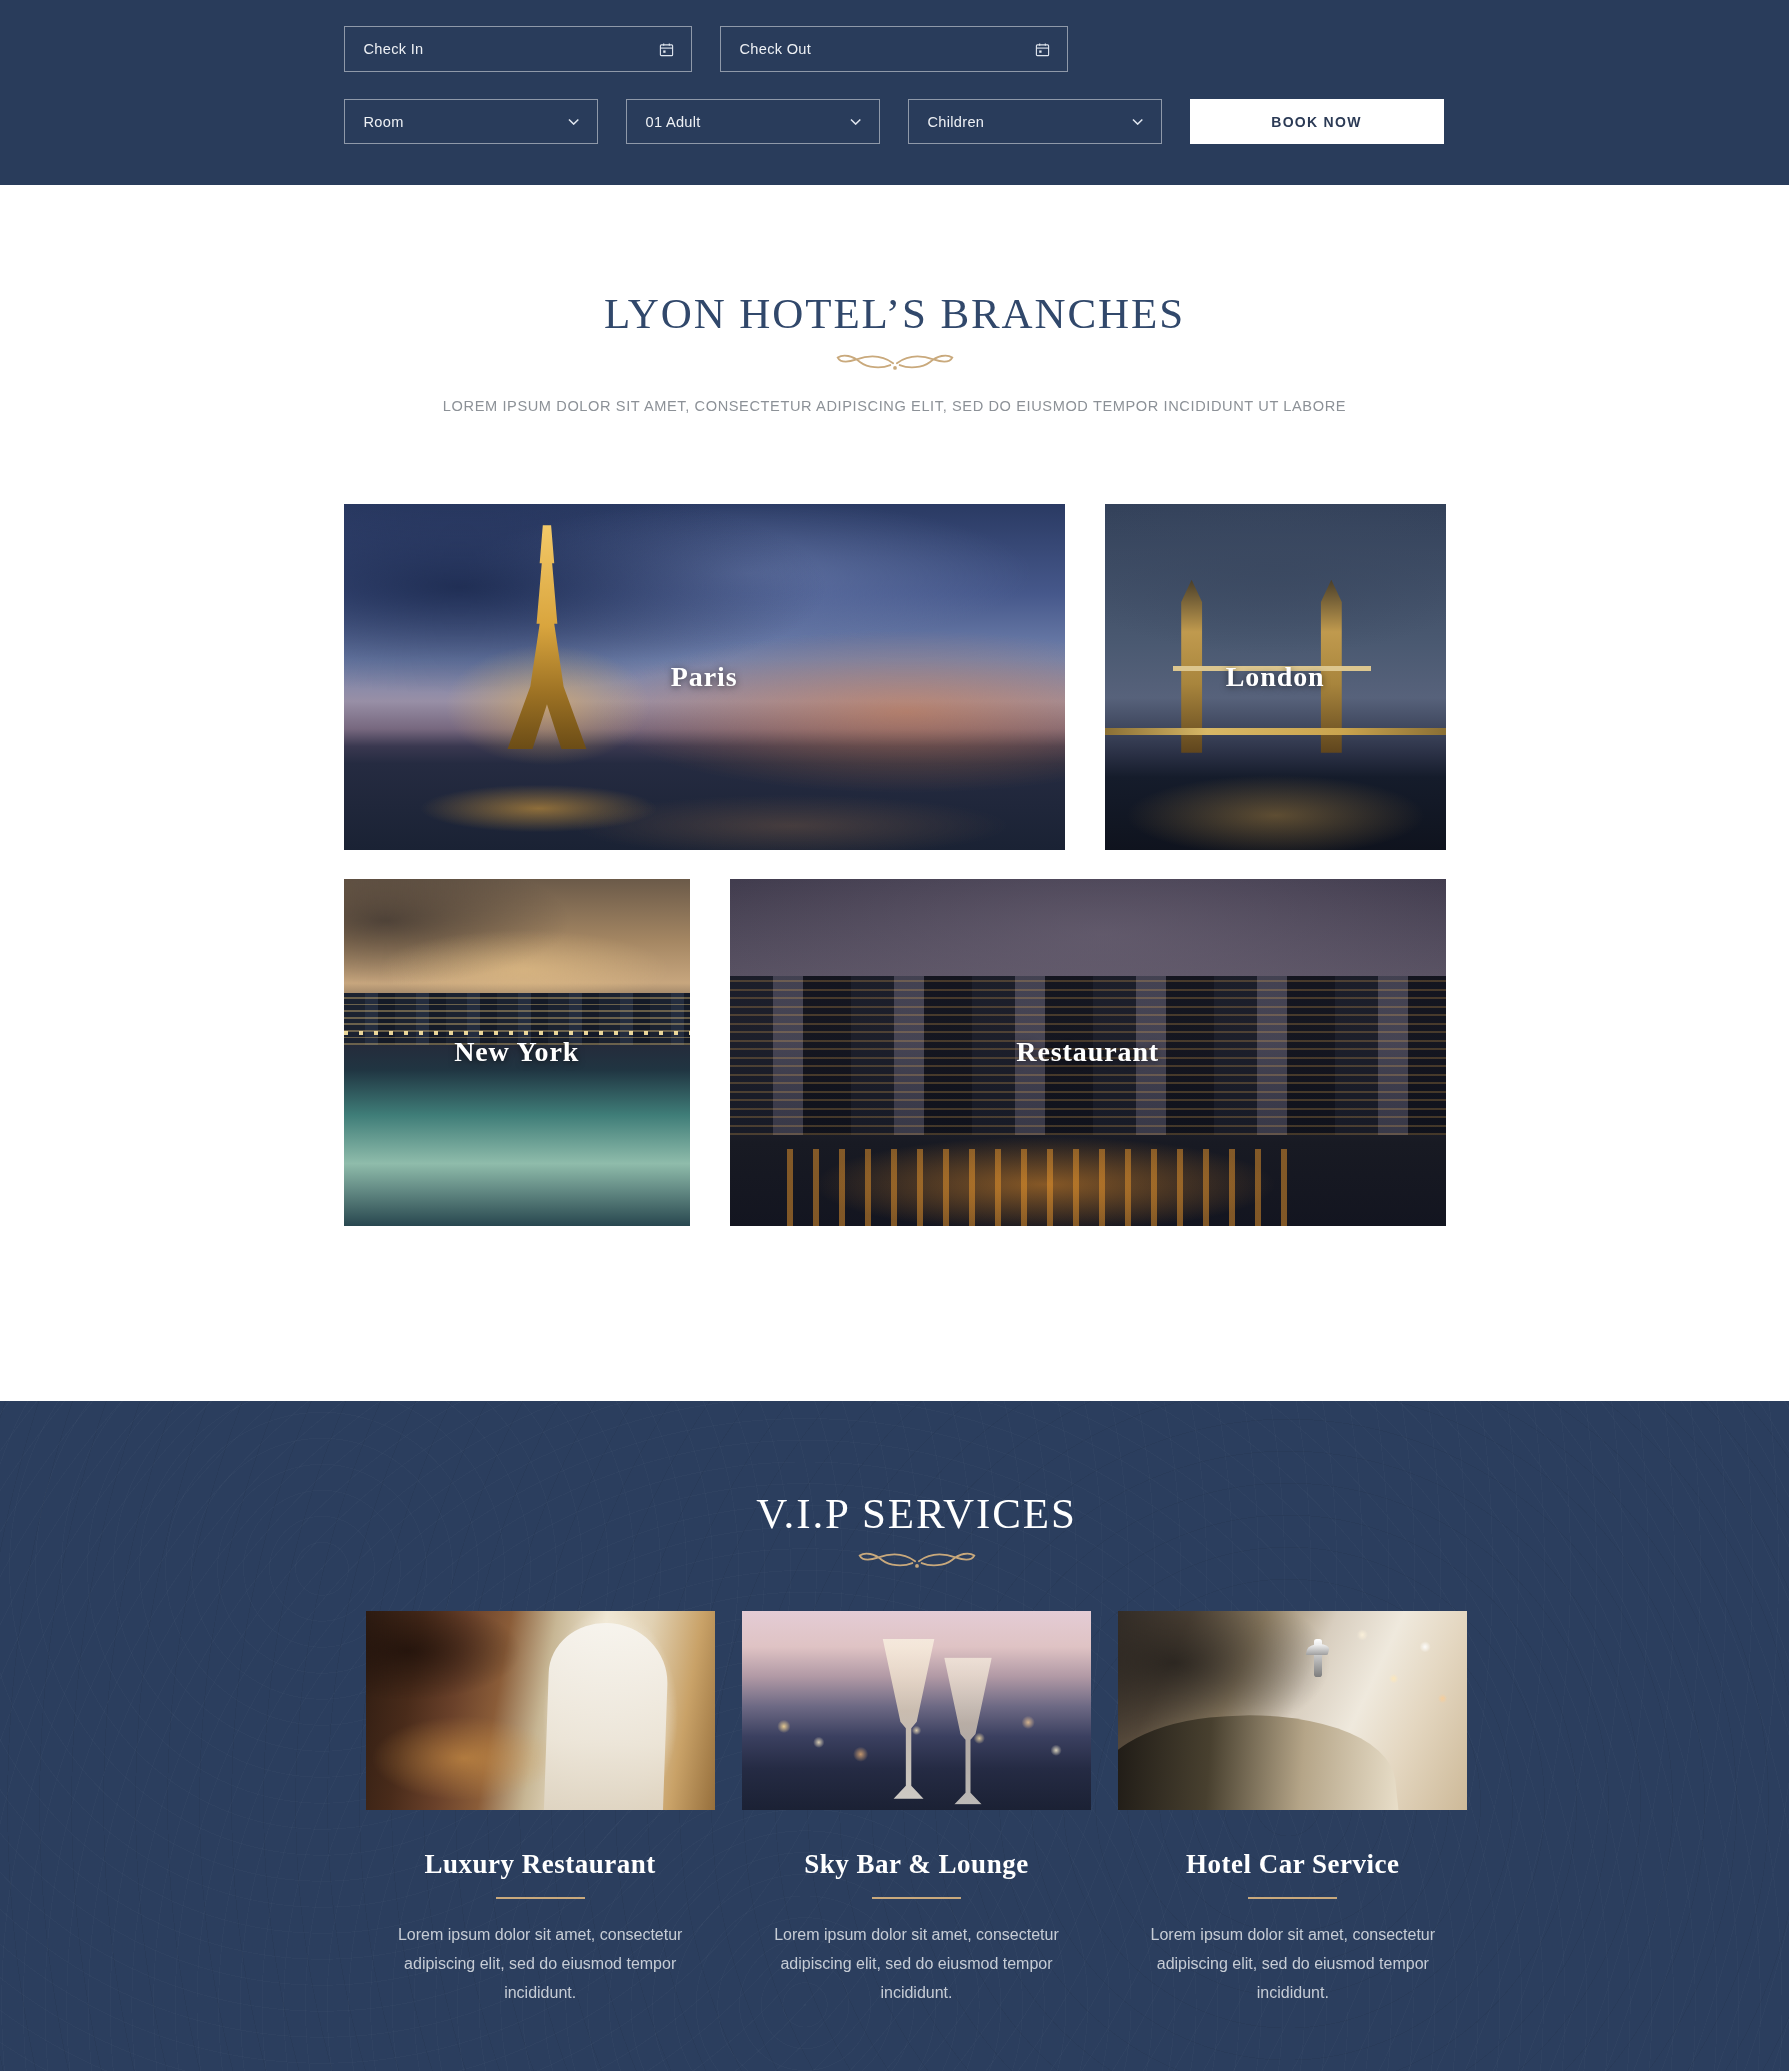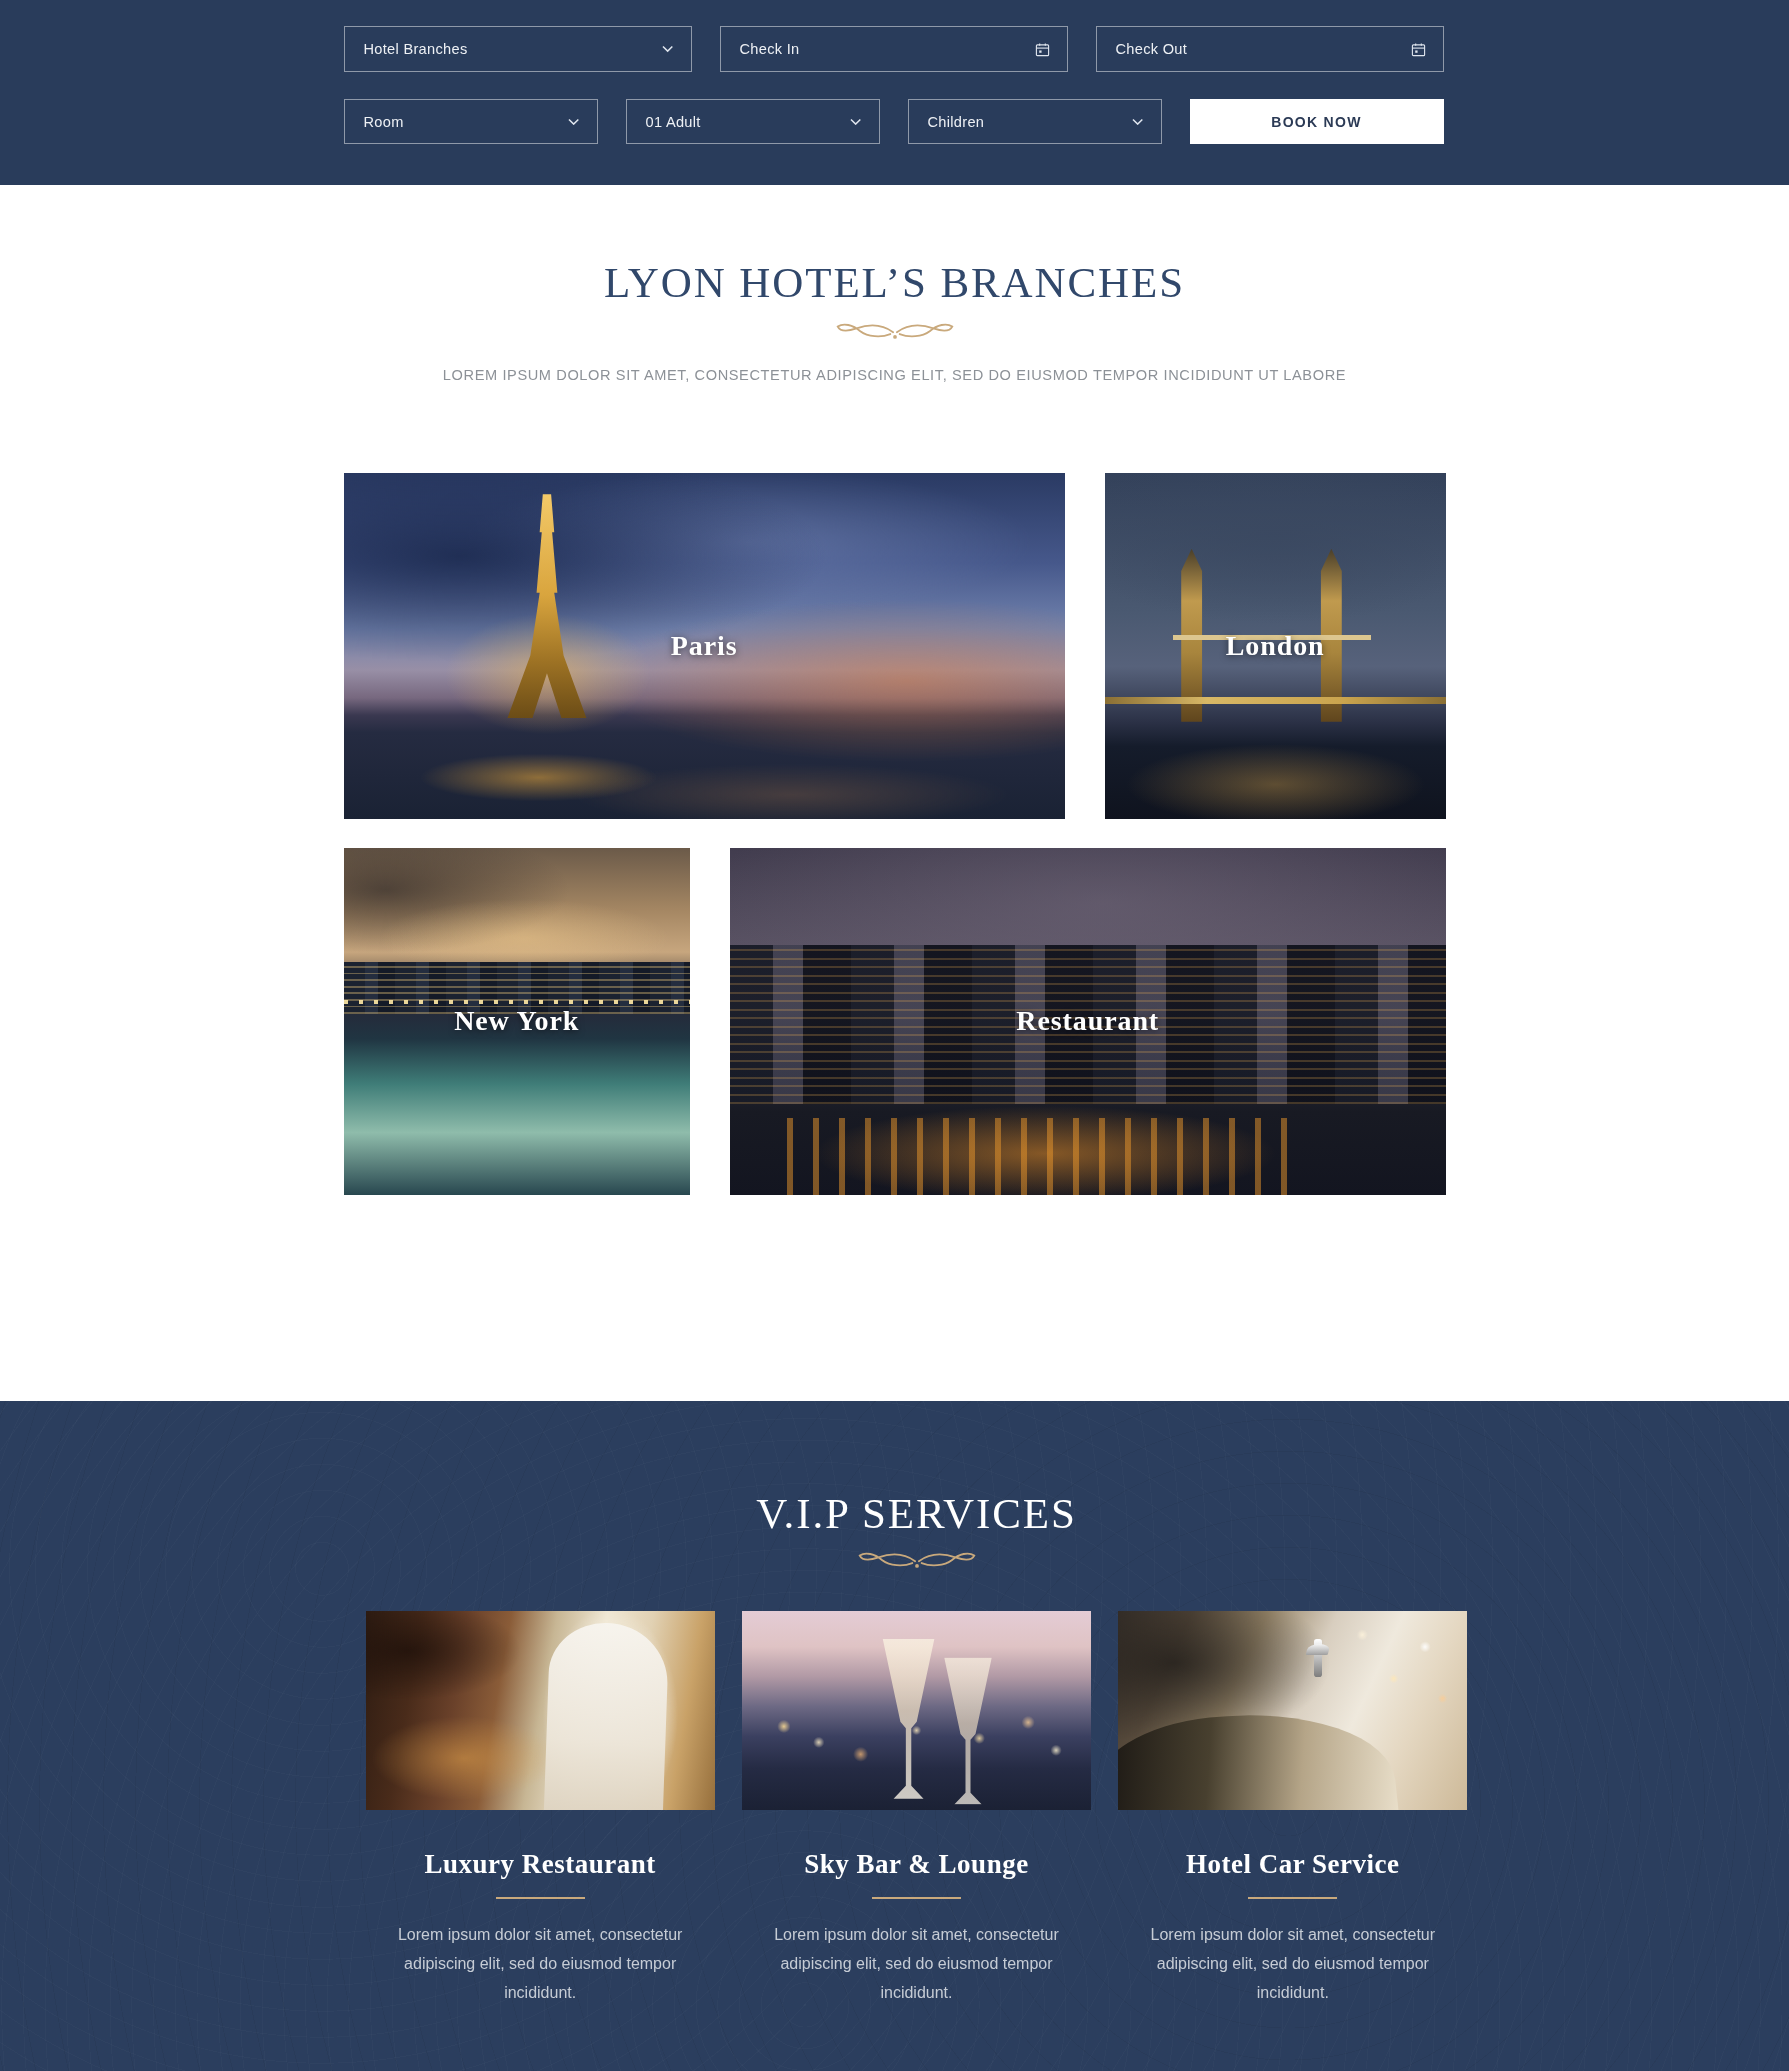--- a/index.html
+++ b/index.html
@@ -20,21 +20,21 @@
   .row-1 .field { width:348px; }
   .row-2 .field { width:254px; height:45px; }
   .book-now {
     width:254px; height:45px; background:#ffffff; border:none; cursor:pointer;
     color:#2b3a55; font-size:14px; letter-spacing:1.3px;
     font-family:Liberation Sans, sans-serif; font-weight:600;
   }
   .field svg { flex:0 0 auto; }
 
   
-  .branches { width:1789px; height:1216px; padding-top:74px; }
+  .branches { width:1789px; height:1216px; padding-top:105px; }
   .sec-title {
     text-align:center; font-family:"Liberation Serif","DejaVu Serif",serif;
     font-weight:500; font-size:43px; line-height:47px; letter-spacing:1.9px;
     color:#31486b;
   }
   .ornament { text-align:center; margin-top:13px; height:24.5px; }
   .subtitle {
     margin-top:21px; text-align:center; font-size:14.6px; line-height:21px;
     color:#8c9197; letter-spacing:0.6px;
   }
@@ -178,26 +178,20 @@
   .hood-ornament::before { content:""; position:absolute; left:-6.6px; top:5.6px; width:21.7px; height:11.3px;
     background:linear-gradient(180deg,#f4f4f4,#9f9f9f); border-radius:70% 70% 10% 10%;
     transform:skewX(-14deg); }
 </style>
 </head>
 <body>
 
 <header class="booking-bar">
   <div class="bar-inner">
     <div class="bar-row row-1">
-      <div class="field">
-        <span>Hotel Branches</span>
-        <svg width="11.3" height="7.5" viewBox="0 0 12 8">
-            <path d="M1 1.5 L6 6.5 L11 1.5" fill="none" stroke="#dfe5ee" stroke-width="1.6"></path>
-          </svg>
-      </div>
       <div class="field">
         <span>Check In</span>
         <svg width="15" height="15" viewBox="0 0 16 16" fill="none" stroke="#dfe5ee" stroke-width="1.2">
             <rect x="1.5" y="3" width="13" height="11.5" rx="1"></rect>
             <line x1="1.5" y1="6.5" x2="14.5" y2="6.5"></line>
             <line x1="5" y1="1.5" x2="5" y2="4"></line>
             <line x1="11" y1="1.5" x2="11" y2="4"></line>
             <rect x="4.5" y="9" width="2.5" height="2.5" fill="#dfe5ee" stroke="none"></rect>
           </svg>
       </div>

